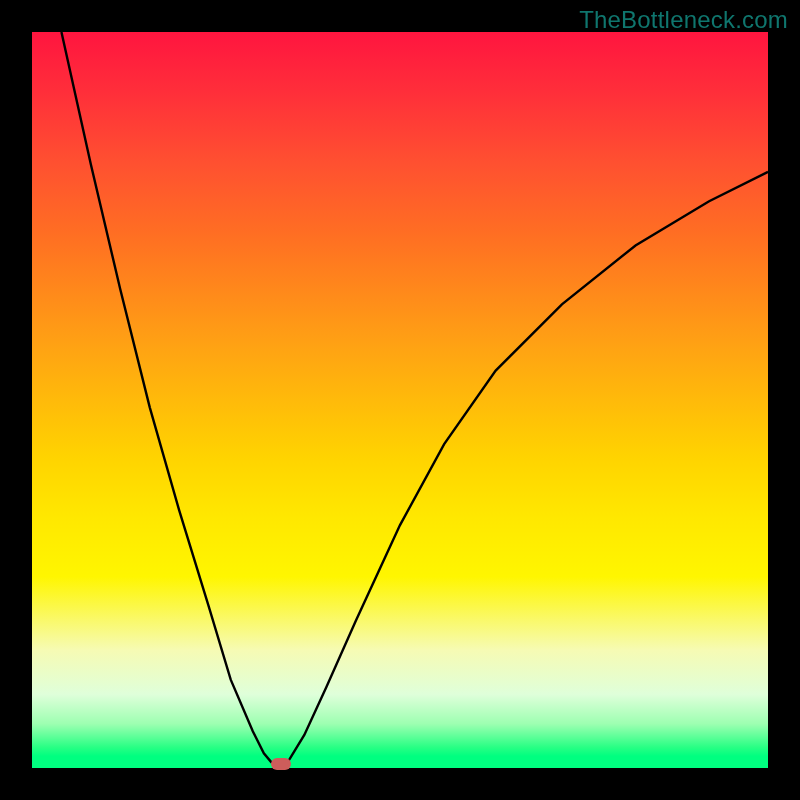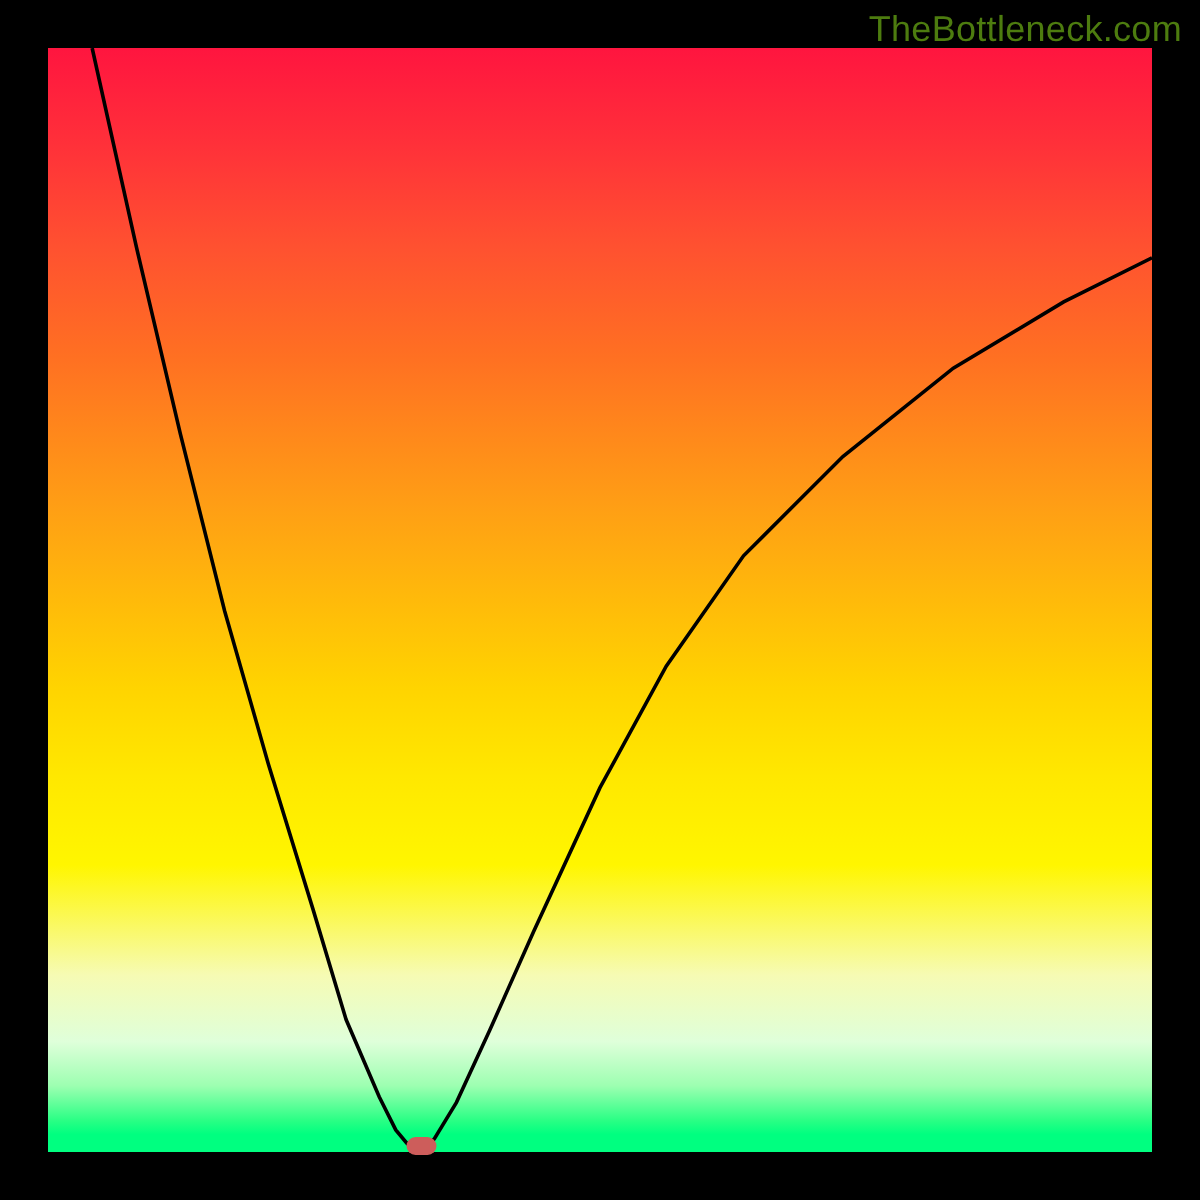--- a/index.html
+++ b/index.html
@@ -39,21 +39,21 @@
       #9dffb1 94%,
       #28ff84 97.2%,
       #00ff80 98.4%,
       #00ff80 100%
     );
   }
   .watermark {
     position: absolute;
     top: 6px;
     right: 12px;
-    color: #4d7c0f;
+    color: #0f766e;
     font-size: 24px;
     font-weight: 500;
     letter-spacing: 0.2px;
   }
   .curve-svg {
     position: absolute;
     left: 0;
     top: 0;
     width: 736px;
     height: 736px;

